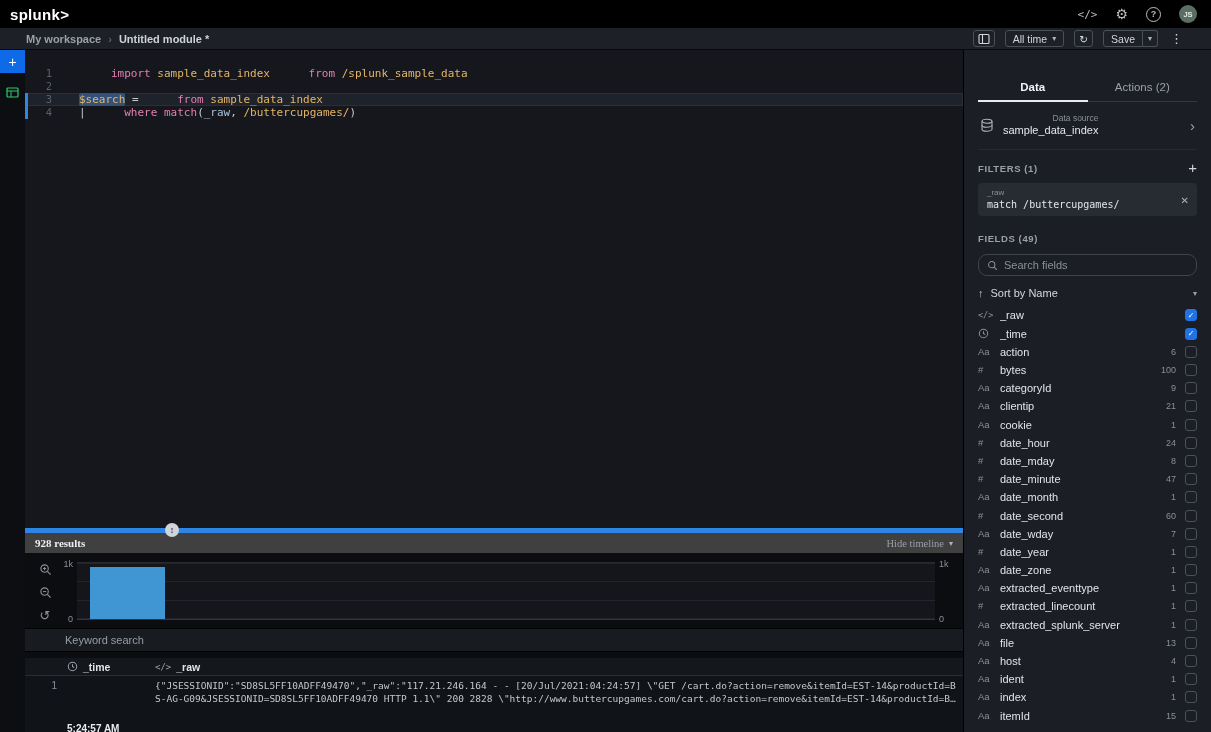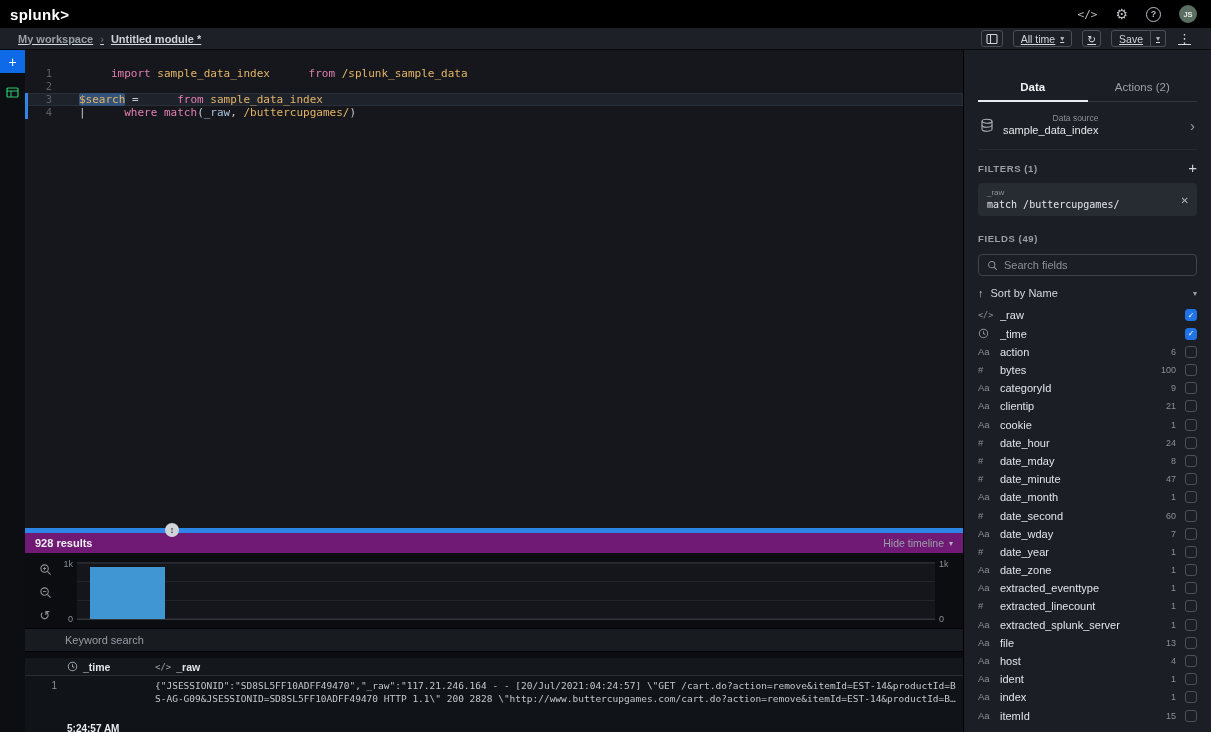--- a/index.html
+++ b/index.html
@@ -9,21 +9,21 @@
   
   .topbar { height:28px; background:#000; display:flex; align-items:center; justify-content:space-between; padding:0 14px 0 10px; }
   .logo { color:#fff; font-size:15px; font-weight:700; letter-spacing:.3px; }
   .topbar-icons { display:flex; align-items:center; gap:18px; color:#b9bec5; }
   .icon-code { font-family:"DejaVu Sans Mono",monospace; font-size:11px; cursor:pointer; }
   .icon-gear { font-size:14px; cursor:pointer; }
   .icon-help { width:15px; height:15px; border:1.3px solid #b9bec5; border-radius:50%; display:flex; align-items:center; justify-content:center; font-size:9px; font-weight:700; cursor:pointer; }
   .avatar { width:18px; height:18px; border-radius:50%; background:#5b6e62; color:#e4e8e4; font-size:7.5px; font-weight:700; display:flex; align-items:center; justify-content:center; cursor:pointer; }
 
   
-  .toolbar { height:22px; background:#1d2026; display:flex; align-items:center; justify-content:space-between; padding:0 18px; border-bottom:1px solid #08090b;text-decoration:underline; }
+  .toolbar { height:22px; background:#1d2026; display:flex; align-items:center; justify-content:space-between; padding:0 26px; border-bottom:1px solid #08090b; }
   .breadcrumb { display:flex; align-items:center; gap:7px; font-size:11px; font-weight:700; color:#9aa0a8; }
   .crumb-sep { font-weight:400; color:#6d737c; }
   .crumb-module { color:#ced3d9; }
   .toolbar-actions { display:flex; align-items:center; gap:10px; }
   .tb-btn { height:17px; border:1px solid #4a4f58; border-radius:3px; display:flex; align-items:center; gap:5px; padding:0 7px; color:#d2d6db; font-size:10.5px; cursor:pointer; background:transparent; white-space:nowrap; }
   .tb-icon-btn { padding:0 4px; }
   .caret { font-size:8px; color:#aeb4bb; }
   .save-split { display:flex; }
   .save-main { border-radius:3px 0 0 3px; }
   .save-caret { border-radius:0 3px 3px 0; border-left:none; padding:0 5px; }
@@ -47,21 +47,21 @@
   .tk-kw { color:#e47fb1;margin-left:32px; } .tk-fn { color:#e47fb1; }
   .tk-id { color:#e5b567; } .tk-path { color:#e5b567; }
   .tk-op { color:#c6cad0; } .tk-var { color:#a9c0d8; }
   .tk-sel { background:#32527a; border-radius:2px; }
 
   
   .divider { height:5px; background:#2d86e5; position:relative; cursor:row-resize; }
   .divider-handle { position:absolute; left:140px; top:-5px; width:14px; height:14px; border-radius:50%; background:#cfd4da; color:#14161a; font-size:9px; line-height:14px; text-align:center; cursor:row-resize; }
 
   
-  .results-bar { height:20px; background:#701a75; display:flex; align-items:center; justify-content:space-between; padding:0 10px; }
+  .results-bar { height:20px; background:#404040; display:flex; align-items:center; justify-content:space-between; padding:0 10px;font-family:Liberation Serif, serif; }
   .results-left { display:flex; align-items:baseline; }
   .results-count { color:#eceef1; font-weight:700; font-size:11px; }
   .results-meta { color:#8b9199; font-size:10.5px; margin-left:3px; }
   .hide-timeline { display:flex; align-items:center; gap:5px; color:#9aa0a8; font-size:10.5px; cursor:pointer; }
 
   
   .timeline { background:#0b0d10; padding:9px 10px 0 6px; }
   .tl-row { display:flex; }
   .tl-tools { width:28px; flex:none; display:flex; flex-direction:column; align-items:center; gap:10px; padding-top:1px; color:#8a9098; }
   .tl-tool { cursor:pointer; line-height:0; }
@@ -110,21 +110,21 @@
   .ds-label { font-size:8.5px; color:#8a9098; }
   .ds-value { font-size:11px; color:#e5e8eb; }
   .ds-chev { margin-left:auto; color:#9aa0a8; font-size:15px; }
   .section-row { display:flex; align-items:center; justify-content:space-between; margin-top:12px; }
   .section-label { font-size:9.5px; font-weight:700; letter-spacing:.6px; color:#99a0a8; }
   .plus-btn { color:#d2d6db; font-size:15px; line-height:12px; cursor:pointer; }
   .chip { margin-top:9px; background:#272b32; border-radius:4px; padding:5px 24px 6px 9px; position:relative; }
   .chip-field { font-size:8px; color:#8a9098; }
   .chip-expr { font-family:"DejaVu Sans Mono",monospace; font-size:10px; color:#e3e6ea; margin-top:2px; }
   .chip-close { position:absolute; right:8px; top:50%; transform:translateY(-50%); color:#aeb4bb; font-size:10px; cursor:pointer; }
-  .fields-search { margin-top:10px; height:22px; border:1px solid #3e434c; border-radius:4px; display:flex; align-items:center; gap:6px; padding:0 8px; }
+  .fields-search { margin-top:10px; height:22px; border:1px solid #3e434c; border-radius:9px; display:flex; align-items:center; gap:6px; padding:0 8px; }
   .fields-search input { flex:1; background:transparent; border:none; outline:none; font-size:11px; color:#d5d9de; min-width:0; }
   .fields-search input::placeholder { color:#8a9098; }
   .sort-row { display:flex; align-items:center; gap:7px; margin-top:11px; font-size:11px; color:#d5d9de; }
   .sort-arrow { color:#c3c7cc; font-size:11px; }
   .sort-caret { margin-left:auto; font-size:8px; color:#9aa0a8; cursor:pointer; }
   .fields-list { margin-top:7px; }
   .field-row { display:flex; align-items:center; height:18.2px; cursor:pointer; }
   .f-icon { width:22px; flex:none; color:#8a9098; font-size:9.5px; line-height:0; }
   .ftxt { font-size:9.5px; line-height:12px; }
   .fcode { font-family:"DejaVu Sans Mono",monospace; font-size:8.5px; }

